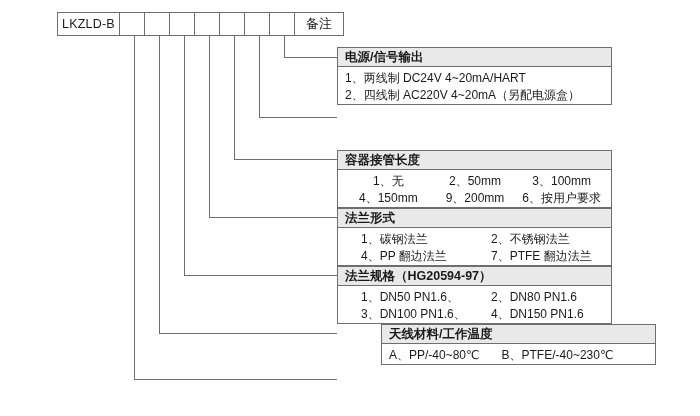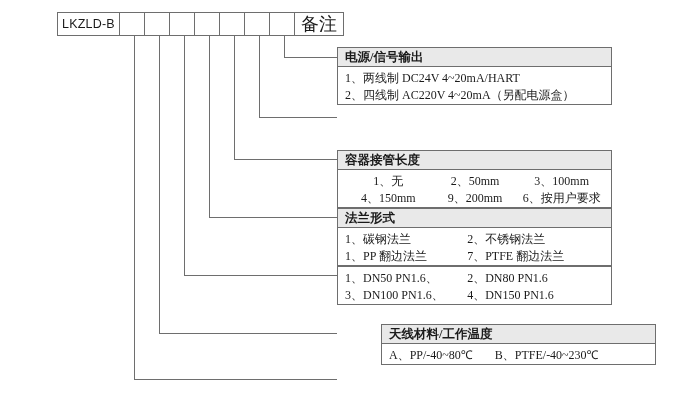--- a/index.html
+++ b/index.html
@@ -39,39 +39,38 @@
     display: flex;
     align-items: center;
     justify-content: center;
     font-size: 12.5px;
     color: #1a1a1a;
     height: 100%;
   }
   .code-cell:last-child { border-right: none; }
   .code-cell.model { width: 62px; letter-spacing: 0.2px; }
   .code-cell.blank { width: 25px; }
-  .code-cell.note  { width: 48px; font-size: 18px; }
+  .code-cell.note  { width: 48px; font-size: 13px; }
 
   
   .vline, .hline {
     position: absolute;
     background: #6e6e6e;
   }
   .vline { width: 1px; }
   .hline { height: 1px; }
 
   
   .block {
     position: absolute;
     left: 337px;
     width: 275px;
     border: 1px solid #6e6e6e;
     box-sizing: border-box;
     background: #7dd3fc;
-    font-family: Liberation Serif, serif;
   }
   .block-header {
     background: #e9e9e9;
     border-bottom: 1px solid #6e6e6e;
     font-size: 12.5px;
     font-weight: bold;
     color: #1a1a1a;
     padding: 2px 6px 2px 7px;
     line-height: 15px;
     height: 19px;
@@ -90,21 +89,21 @@
     color: #1a1a1a;
     white-space: nowrap;
   }
   .opt {
     overflow: hidden;
     white-space: nowrap;
   }
   
   .w-full { flex: 1 1 auto; }
   .w-3col { width: 33.33%; text-align: center; }
-  .w-2col-n { width: 47%; }
+  .w-2col-n { width: 47%; margin-left: 16px; }
   .w-auto-gap { margin-right: 22px; }
 
   .spaced { letter-spacing: 6px; }
 </style>
 </head>
 <body>
 
 <div id="canvas">
 
   <div class="code-row">
@@ -178,27 +177,28 @@
   </div>
 
   <div class="block" style="top:208px;">
     <div class="block-header">法兰形式</div>
     <div class="block-body">
       <div class="opt-row">
         <span class="opt w-2col-n">1、碳钢法兰</span>
         <span class="opt w-2col-n">2、不锈钢法兰</span>
       </div>
       <div class="opt-row">
-        <span class="opt w-2col-n">1、PP 翻边法兰</span>
+        <span class="opt w-2col-n">4、PP 翻边法兰</span>
         <span class="opt w-2col-n">7、PTFE 翻边法兰</span>
       </div>
     </div>
   </div>
 
   <div class="block" style="top:266px;">
+    <div class="block-header">法兰规格（HG20594-97）</div>
     <div class="block-body">
       <div class="opt-row">
         <span class="opt w-2col-n">1、DN50 PN1.6、</span>
         <span class="opt w-2col-n">2、DN80 PN1.6</span>
       </div>
       <div class="opt-row">
         <span class="opt w-2col-n">3、DN100 PN1.6、</span>
         <span class="opt w-2col-n">4、DN150 PN1.6</span>
       </div>
     </div>

